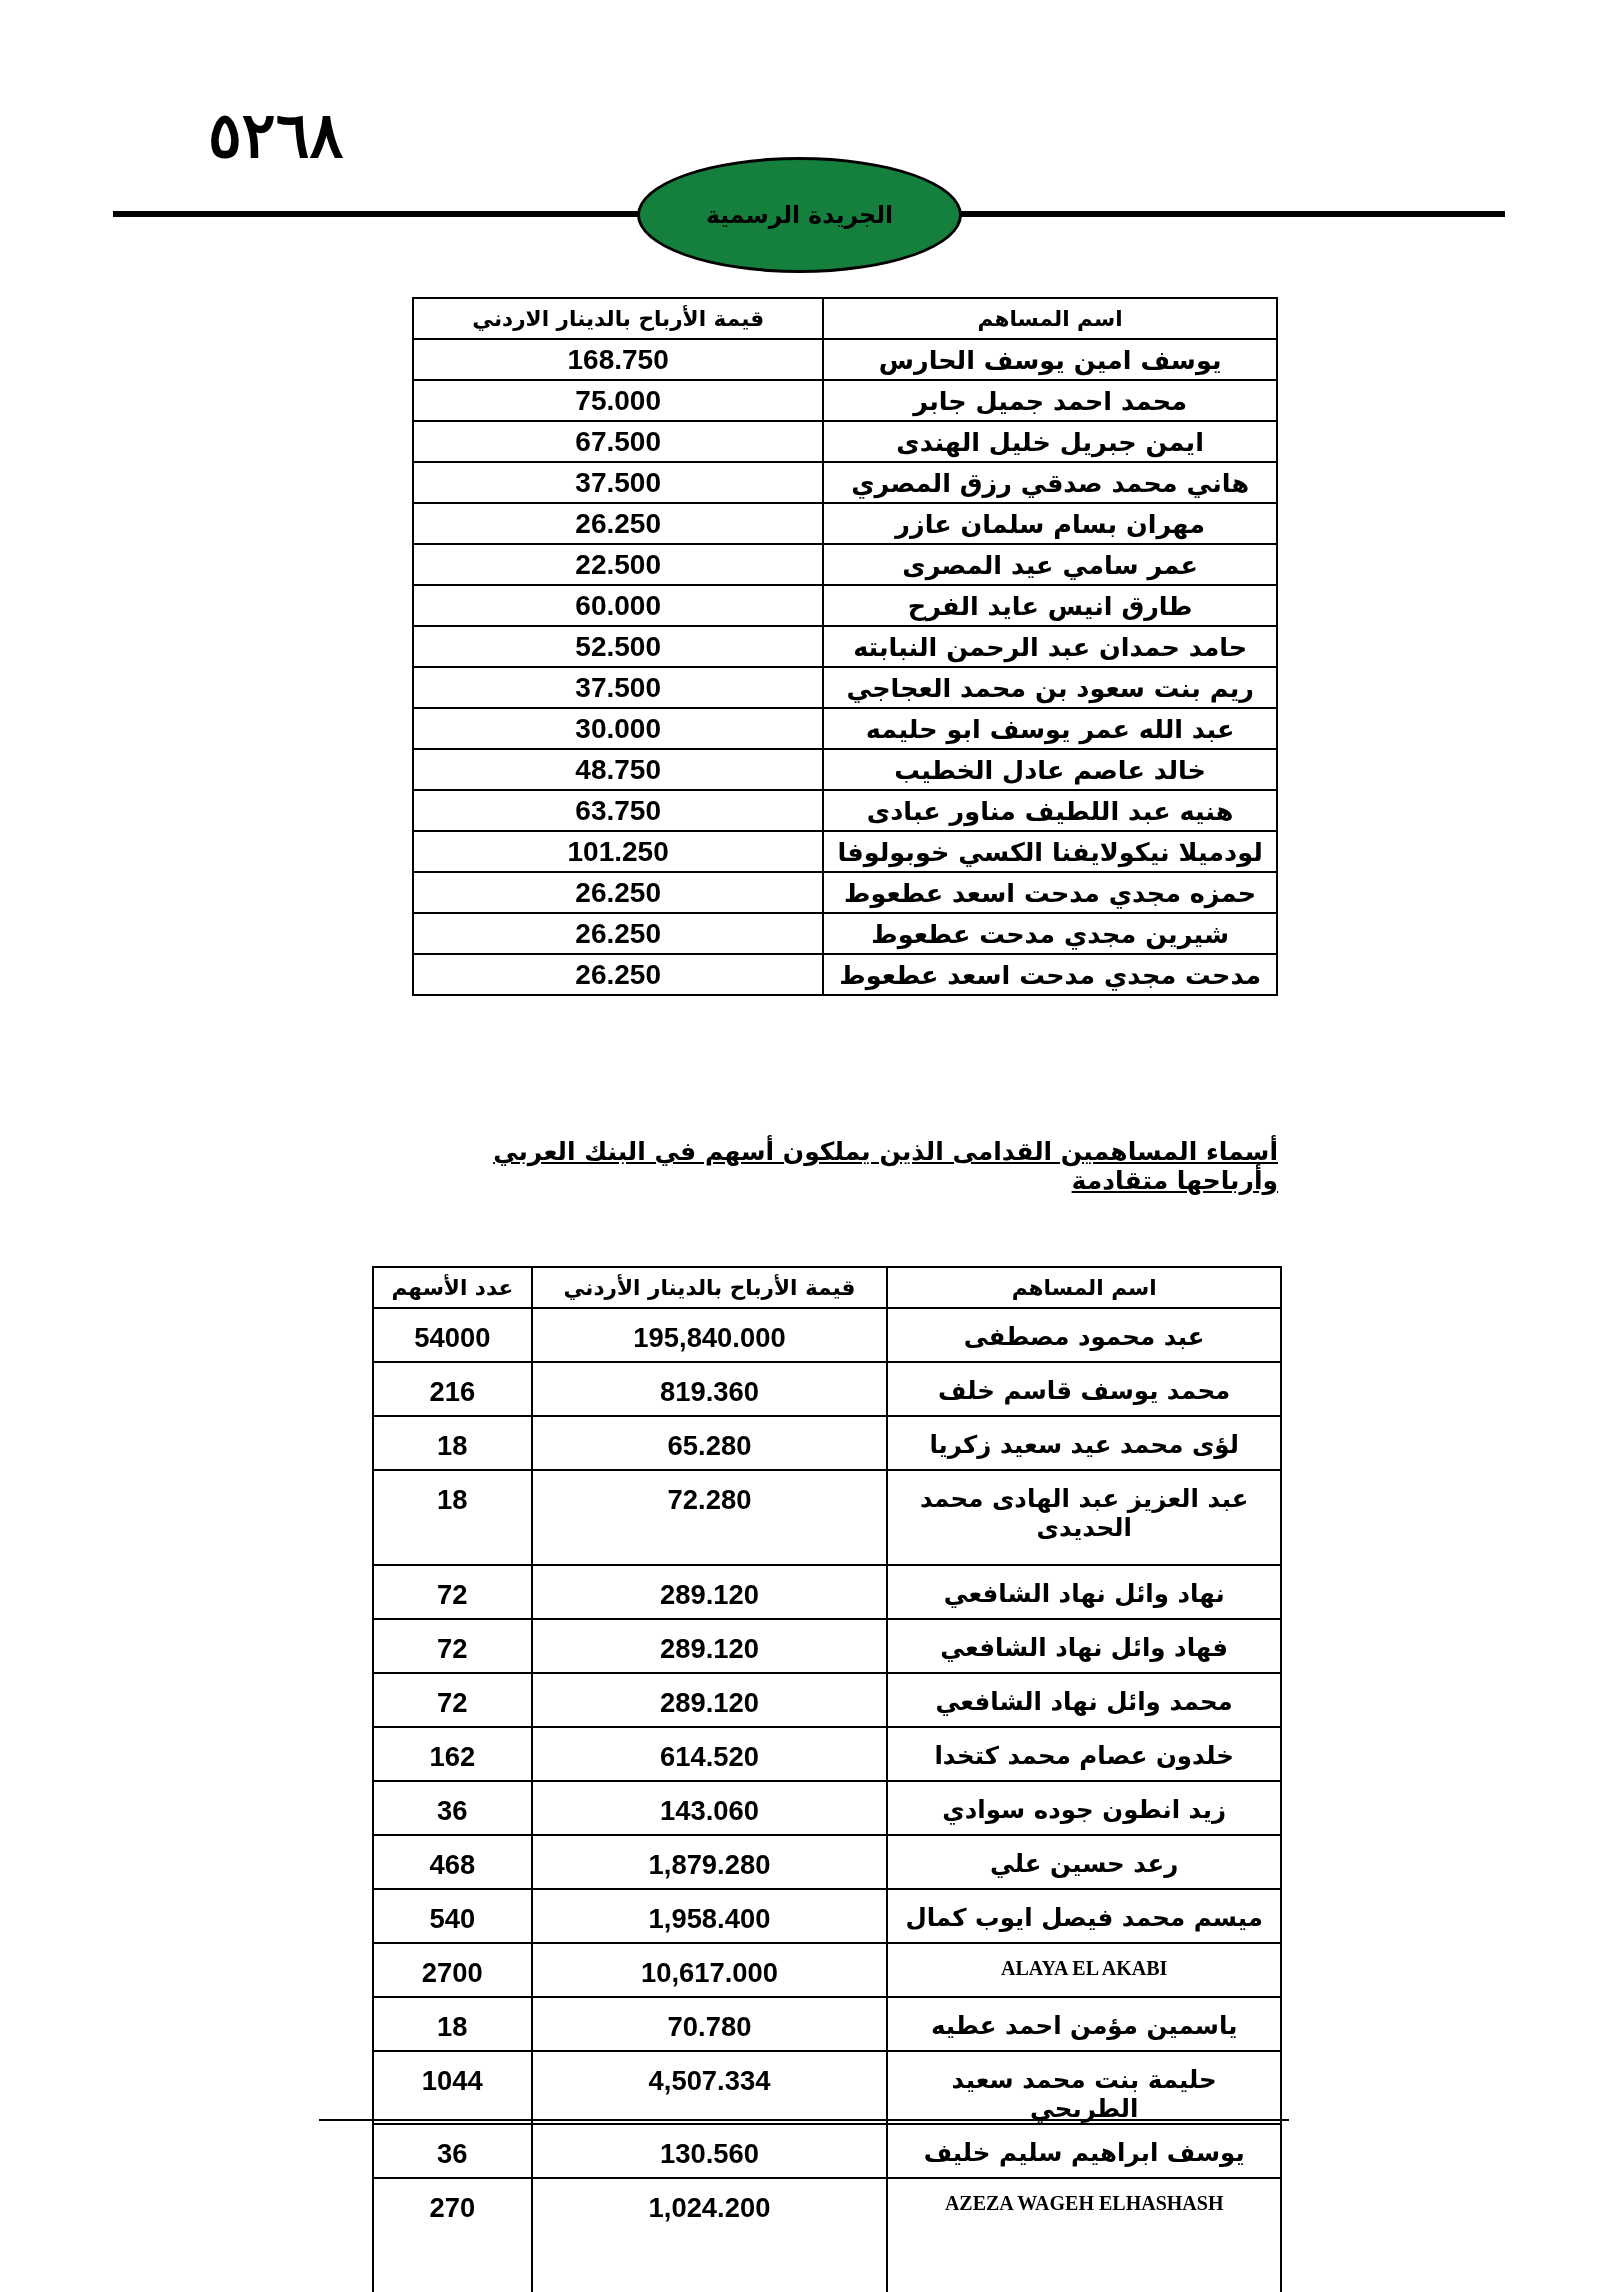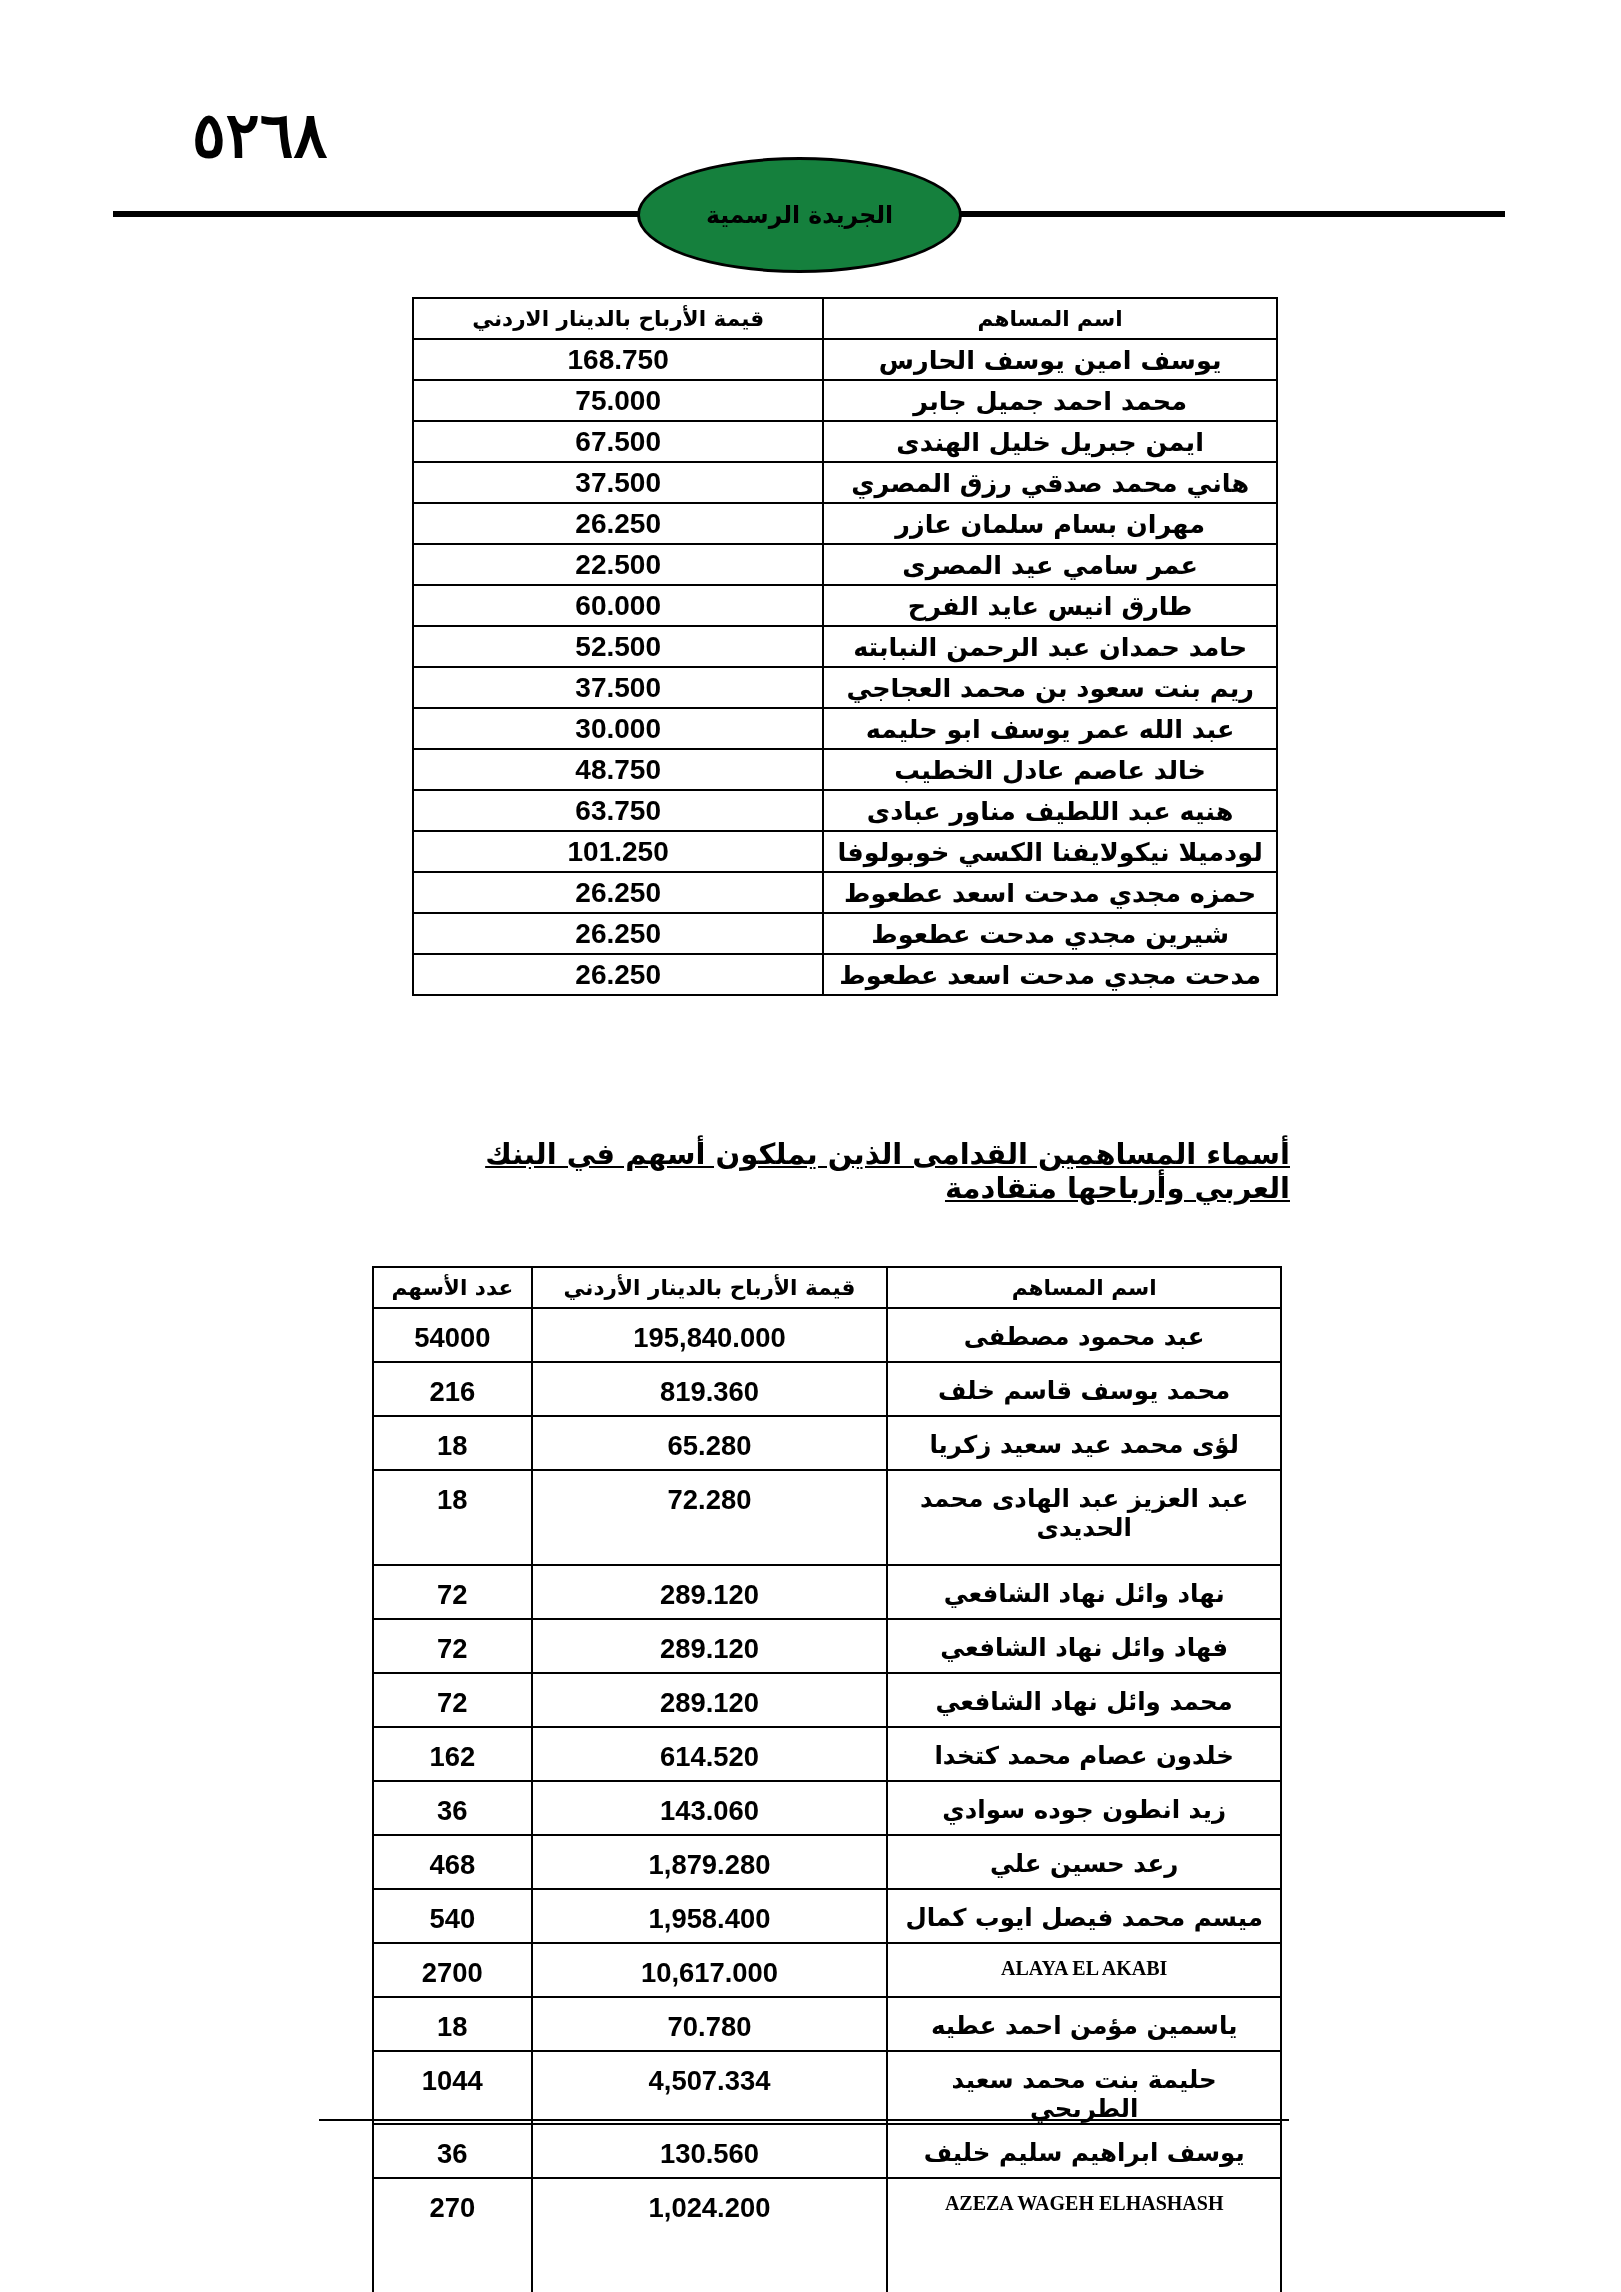--- a/index.html
+++ b/index.html
@@ -1,21 +1,21 @@
 <!DOCTYPE html>
 <html><head>
 <meta charset="utf-8">
 <style>
   html, body { margin: 0; padding: 0; background: #ffffff; }
   body {
     width: 1621px; height: 2293px; position: relative; overflow: hidden;
     font-family: "DejaVu Sans", sans-serif; color: #000;
   }
   .page-number {
-    position: absolute; left: 192px; top: 98px;
+    position: absolute; left: 208px; top: 98px;
     font-family: "DejaVu Serif", serif; font-weight: bold; font-size: 63px; letter-spacing: 3.9px;
   }
   .header-rule {
     position: absolute; left: 113px; top: 211px; width: 1392px; height: 5.9px; background: #000;
   }
   .header-oval {
     position: absolute; left: 637px; top: 157px; width: 319px; height: 110px;
     border: 3.9px solid #000; border-radius: 50%; background: #15803d;
     display: flex; align-items: center; justify-content: center;
     font-weight: bold; font-size: 23.5px;
@@ -24,22 +24,22 @@
   td, th {
     border: 2px solid #000; font-weight: bold; text-align: center; padding: 0 5.9px;
   }
   th { font-size: 21.6px; font-weight: bold; height: 39px; }
   .t1 { left: 412px; top: 297px; width: 866px; border: 2.9px solid #000; }
   .t1 td { height: 39px; font-size: 25.5px; border-radius: 7px; }
   .t1 td.val { font-family: "Liberation Sans", sans-serif; font-size: 28px; }
   .t1 .c-name { width: 446px; }
   .t1 .c-val { width: 402px; }
   .section-title {
-    position: absolute; left: 420px; top: 1137px; width: 870px; direction: rtl;
-    text-align: right; font-size: 29px; font-weight: bold; text-decoration: underline;
+    position: absolute; left: 408px; top: 1137px; width: 870px; direction: rtl;
+    text-align: right; font-size: 25px; font-weight: bold; text-decoration: underline;
   }
   .t2 { left: 372px; top: 1266px; width: 910px; border: 2.9px solid #000; }
   .t2 td { height: 39px; font-size: 24.5px; vertical-align: top; padding-top: 13px; }
   .t2 td.num { font-family: "Liberation Sans", sans-serif; font-size: 27.4px; }
   .t2 td.latin { font-family: "Liberation Serif", serif; font-size: 20px; }
   .t2 .c-name { width: 388px; }
   .t2 .c-val { width: 348px; }
   .t2 .c-count { width: 147px; }
   .t2 tr.tall td { height: 80px; }
   .t2 tr.last td { height: 147px; }

